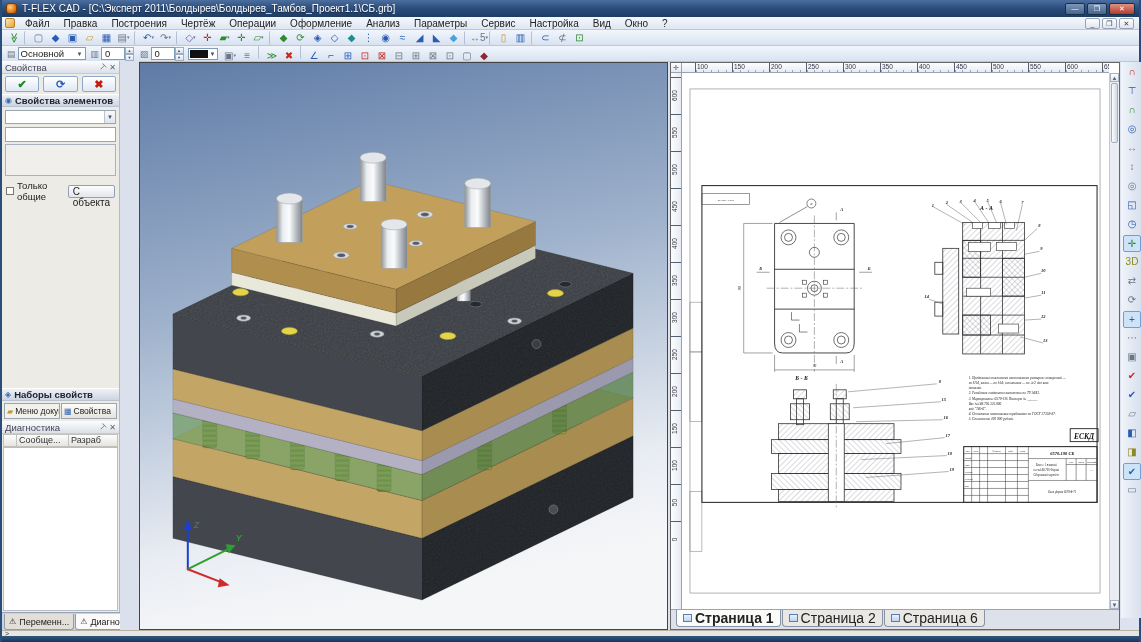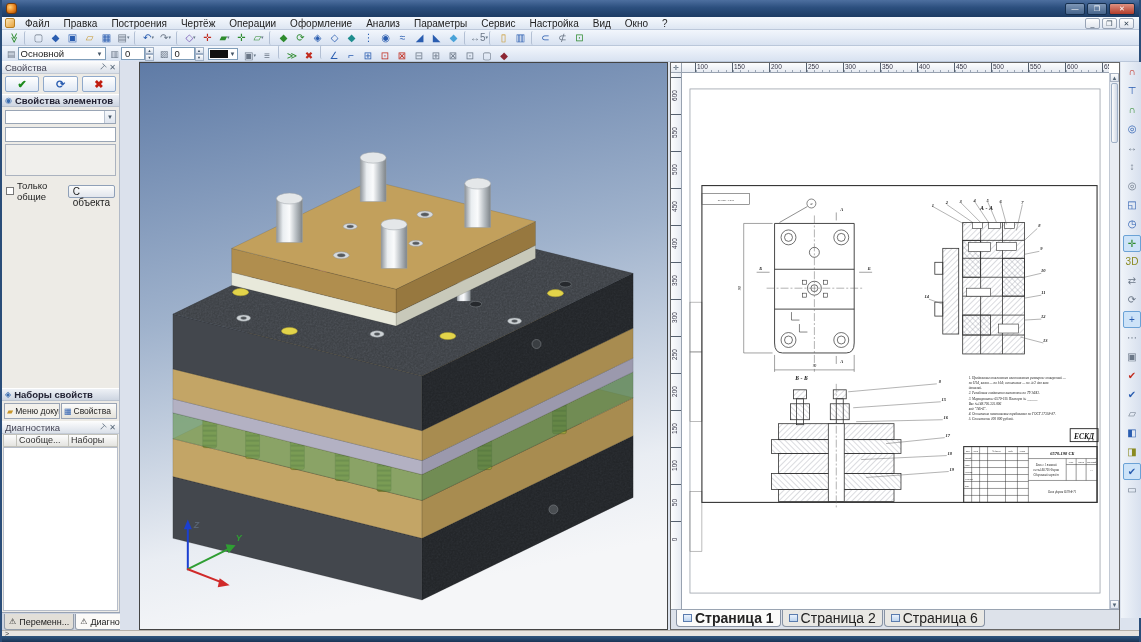--- a/index.html
+++ b/index.html
@@ -25,21 +25,21 @@
 
 .toolbar{height:16px;background:linear-gradient(#f2f6fc,#d8e2f1);border-bottom:1px solid #bac7da;display:flex;align-items:center;padding:0 3px;white-space:nowrap}
 .tbi{display:inline-block;width:17px;height:14px;font-size:10px;line-height:13px;text-align:center;border-radius:2px;color:#456;flex:none}
 .tbi[data-sep="true"]{width:4px;height:14px;border-left:1px solid #b3c0d4;margin:0 2px}
 .tbi[data-dd="true"]::after{content:"▾";font-size:5px;color:#678;vertical-align:2px}
 .tbi[data-rot="true"]{transform:rotate(90deg)}
 .tbi[data-sel="true"],.rti[data-sel="true"]{background:#cde3f8;border:1px solid #6ba2d6}
 [data-c="blue"]{color:#2a5db0}[data-c="green"]{color:#2e8b2e}[data-c="red"]{color:#c22b1e}
 [data-c="gold"]{color:#c9962a}[data-c="slate"]{color:#6b7787}[data-c="violet"]{color:#7a5bb5}
 [data-c="teal"]{color:#1f8e8e}[data-c="sky"]{color:#4aa3d8}[data-c="maroon"]{color:#8c2633}[data-c="olive"]{color:#8a8a1f}
-.combo{display:inline-flex;align-items:center;width:88px;height:13px;background:#fff;border:1px solid #7f9db9;font-size:9.5px;padding:0 2px;gap:3px;margin-right:3px}
+.combo{display:inline-flex;align-items:center;width:68px;height:13px;background:#fff;border:1px solid #7f9db9;font-size:9.5px;padding:0 2px;gap:3px;margin-right:3px}
 .combo .caret{margin-left:auto;font-size:6px;color:#456}
 .mini-ic{font-size:9px;color:#6b7787;margin:0 2px}
 .numfield{display:inline-block;width:24px;height:13px;background:#fff;border:1px solid #7f9db9;font-size:9.5px;line-height:12px;padding-left:3px}
 .spin{display:inline-flex;flex-direction:column;width:9px;height:13px;margin-right:4px}
 .spin span{flex:1;font-size:4px;line-height:5px;text-align:center;background:linear-gradient(#fdfdfd,#d8e0ec);border:1px solid #9fb0c6;color:#456}
 .swatch{display:inline-flex;align-items:center;width:30px;height:12px;border:1px solid #7f9db9;background:#fff;margin-right:4px;padding:1px}
 .swatch .chip{width:18px;height:8px;background:#111}
 .swatch .caret{margin-left:auto;font-size:6px;color:#456}
 
 
@@ -117,20 +117,21 @@
 .eskd{font:italic 700 7.5px "Liberation Serif",serif;fill:#111}
 .axlab{font:italic 700 9px "Liberation Sans",sans-serif}
 </style>
 </head>
 <body>
 
 <div id="app">
 
   <div class="titlebar">
     <div class="appicon"></div>
+    <div class="title-text">T-FLEX CAD - [C:\Эксперт 2011\Болдырев\Болдырев_Тамбов_Проект1.1\СБ.grb]</div>
     <div class="wingroup">
       <div class="winbtn">—</div>
       <div class="winbtn">❒</div>
       <div class="winbtn close">✕</div>
     </div>
   </div>
 
   <div class="menubar">
     <div class="menuicon"></div>
     <span>
@@ -256,21 +257,21 @@
       <div class="phead">
         <span>Диагностика</span>
         <span class="sp">
             <span class="pin-g">⊤</span>
             <span>✕</span>
           </span>
       </div>
       <div class="thdr">
         <div></div>
         <div class="th-msg">Сообще...</div>
-        <div class="th-el">Наборы</div>
+        <div class="th-el">Разраб</div>
       </div>
       <div class="lp-list"></div>
     </div>
   </div>
 
   <div class="tabs-bottom">
 
       <span class="btab">
         <span class="bic">⚠</span>
         <span>Переменн...</span>

